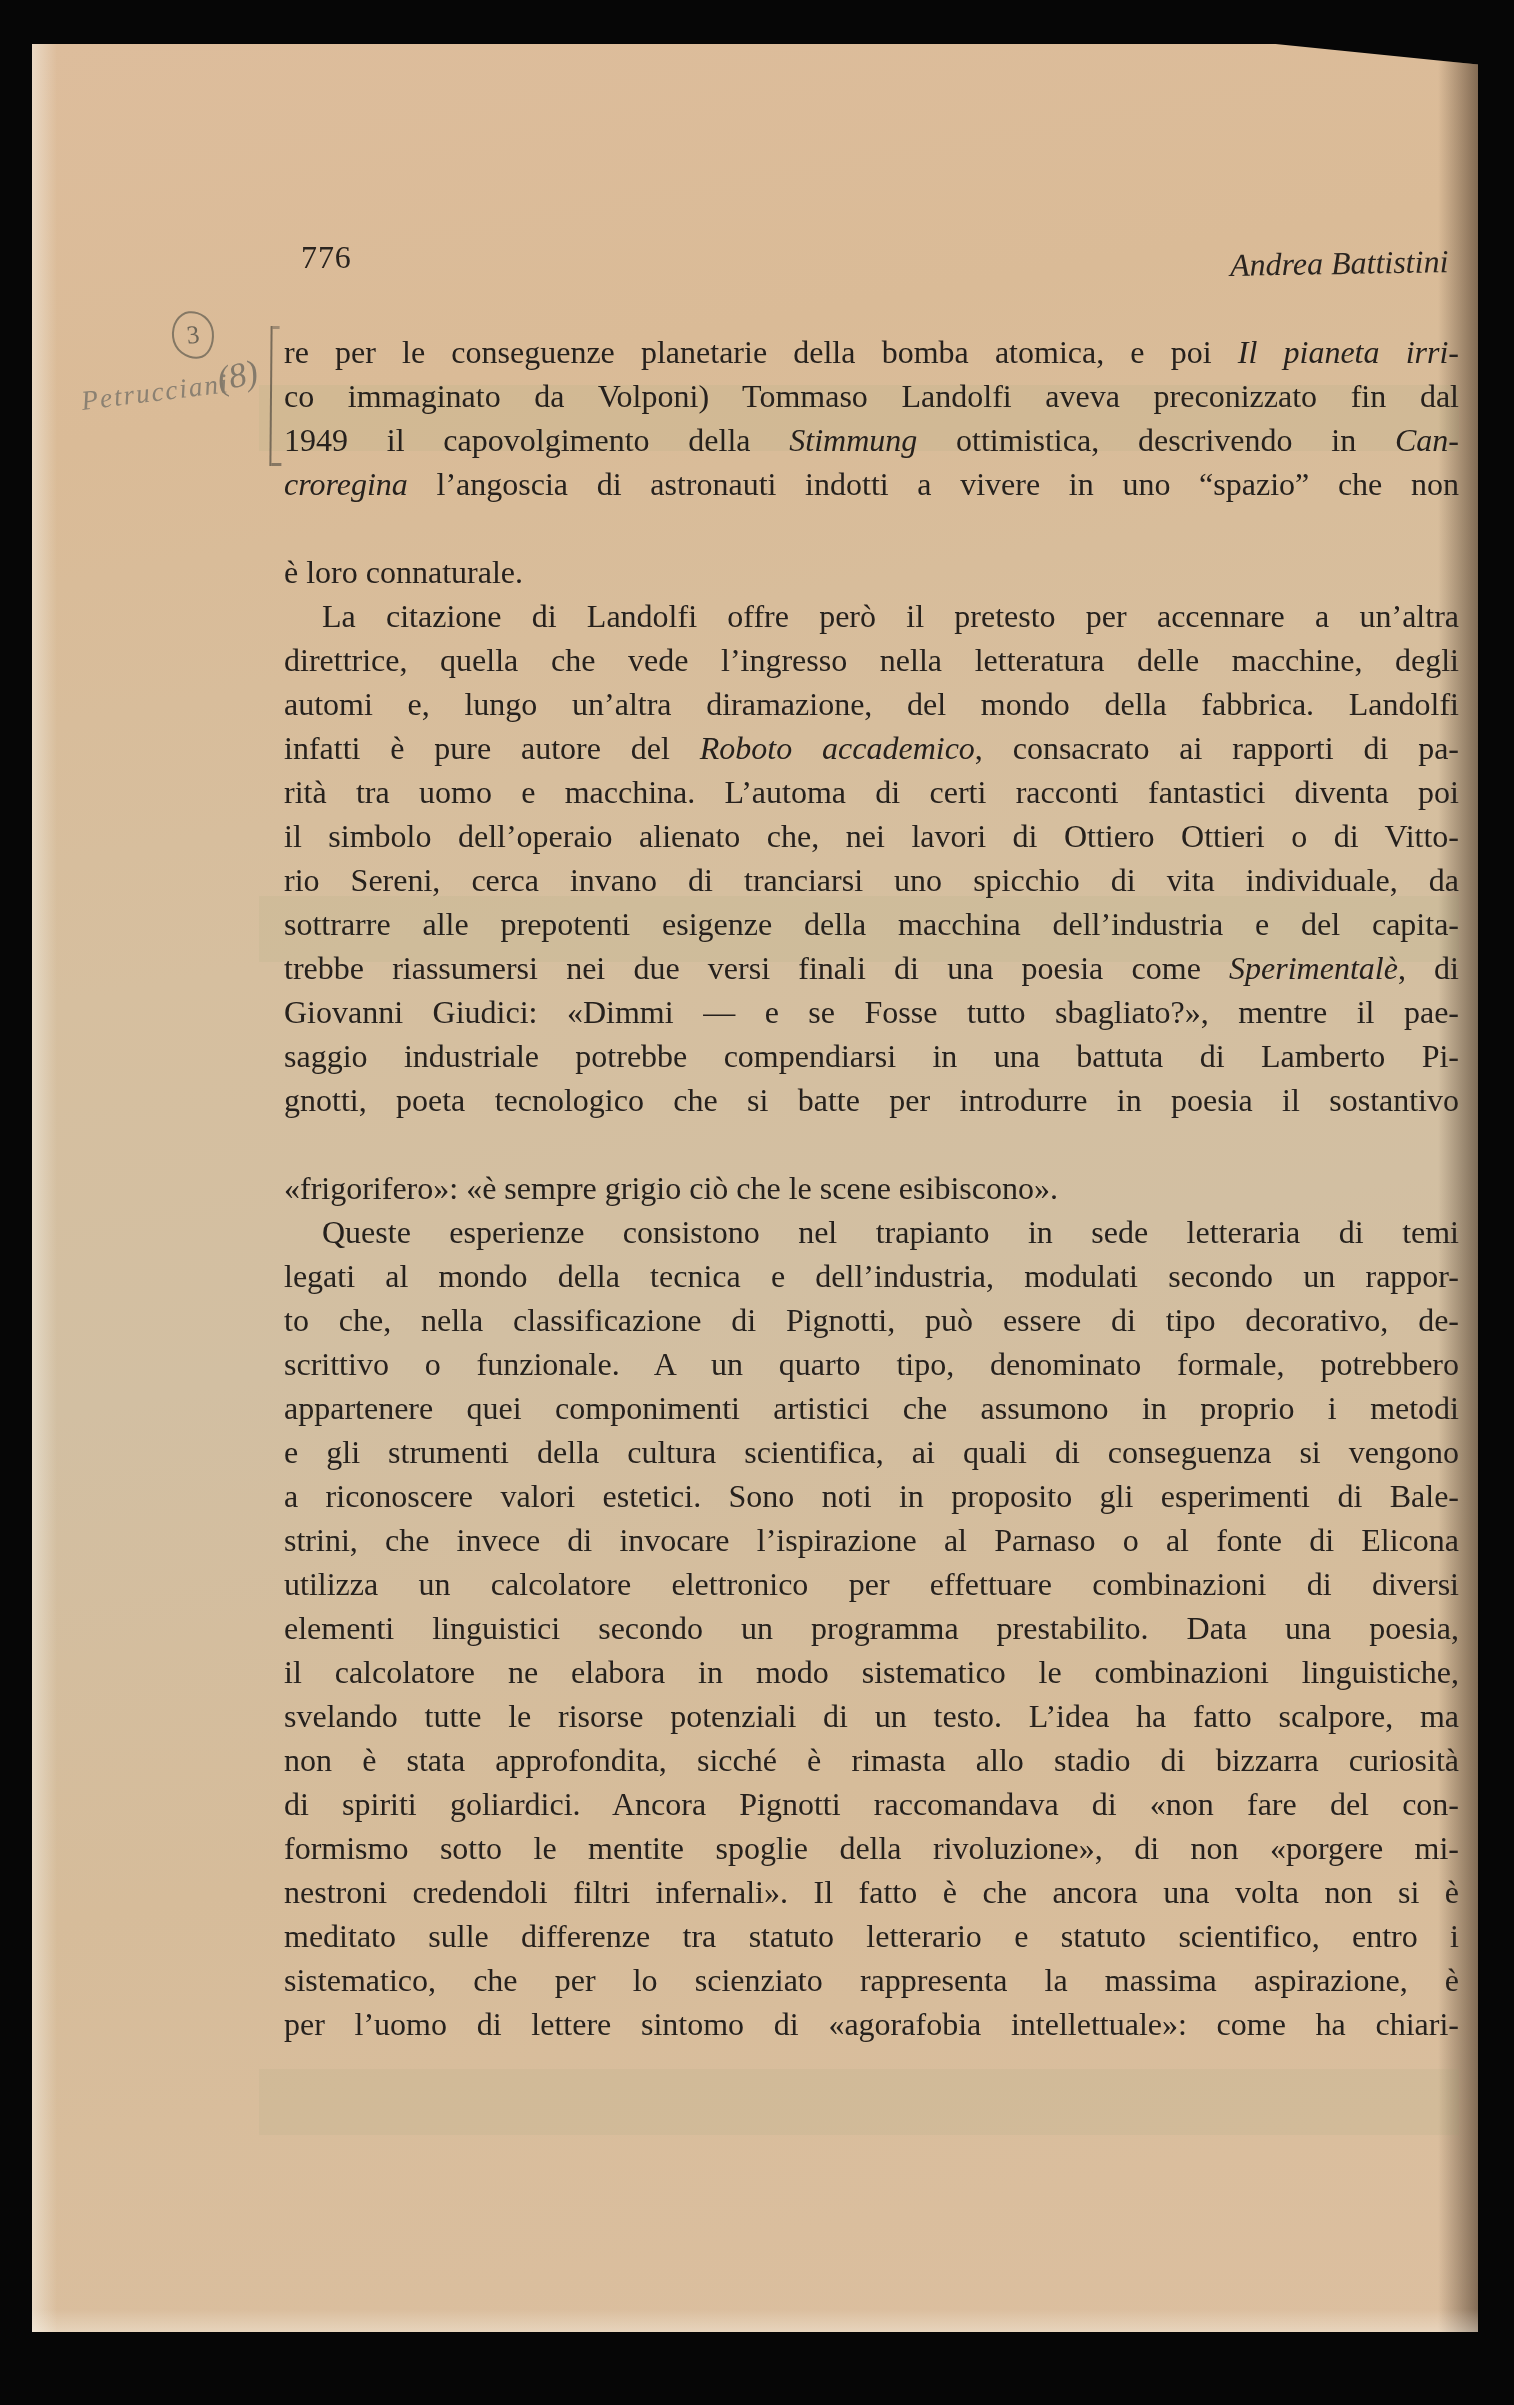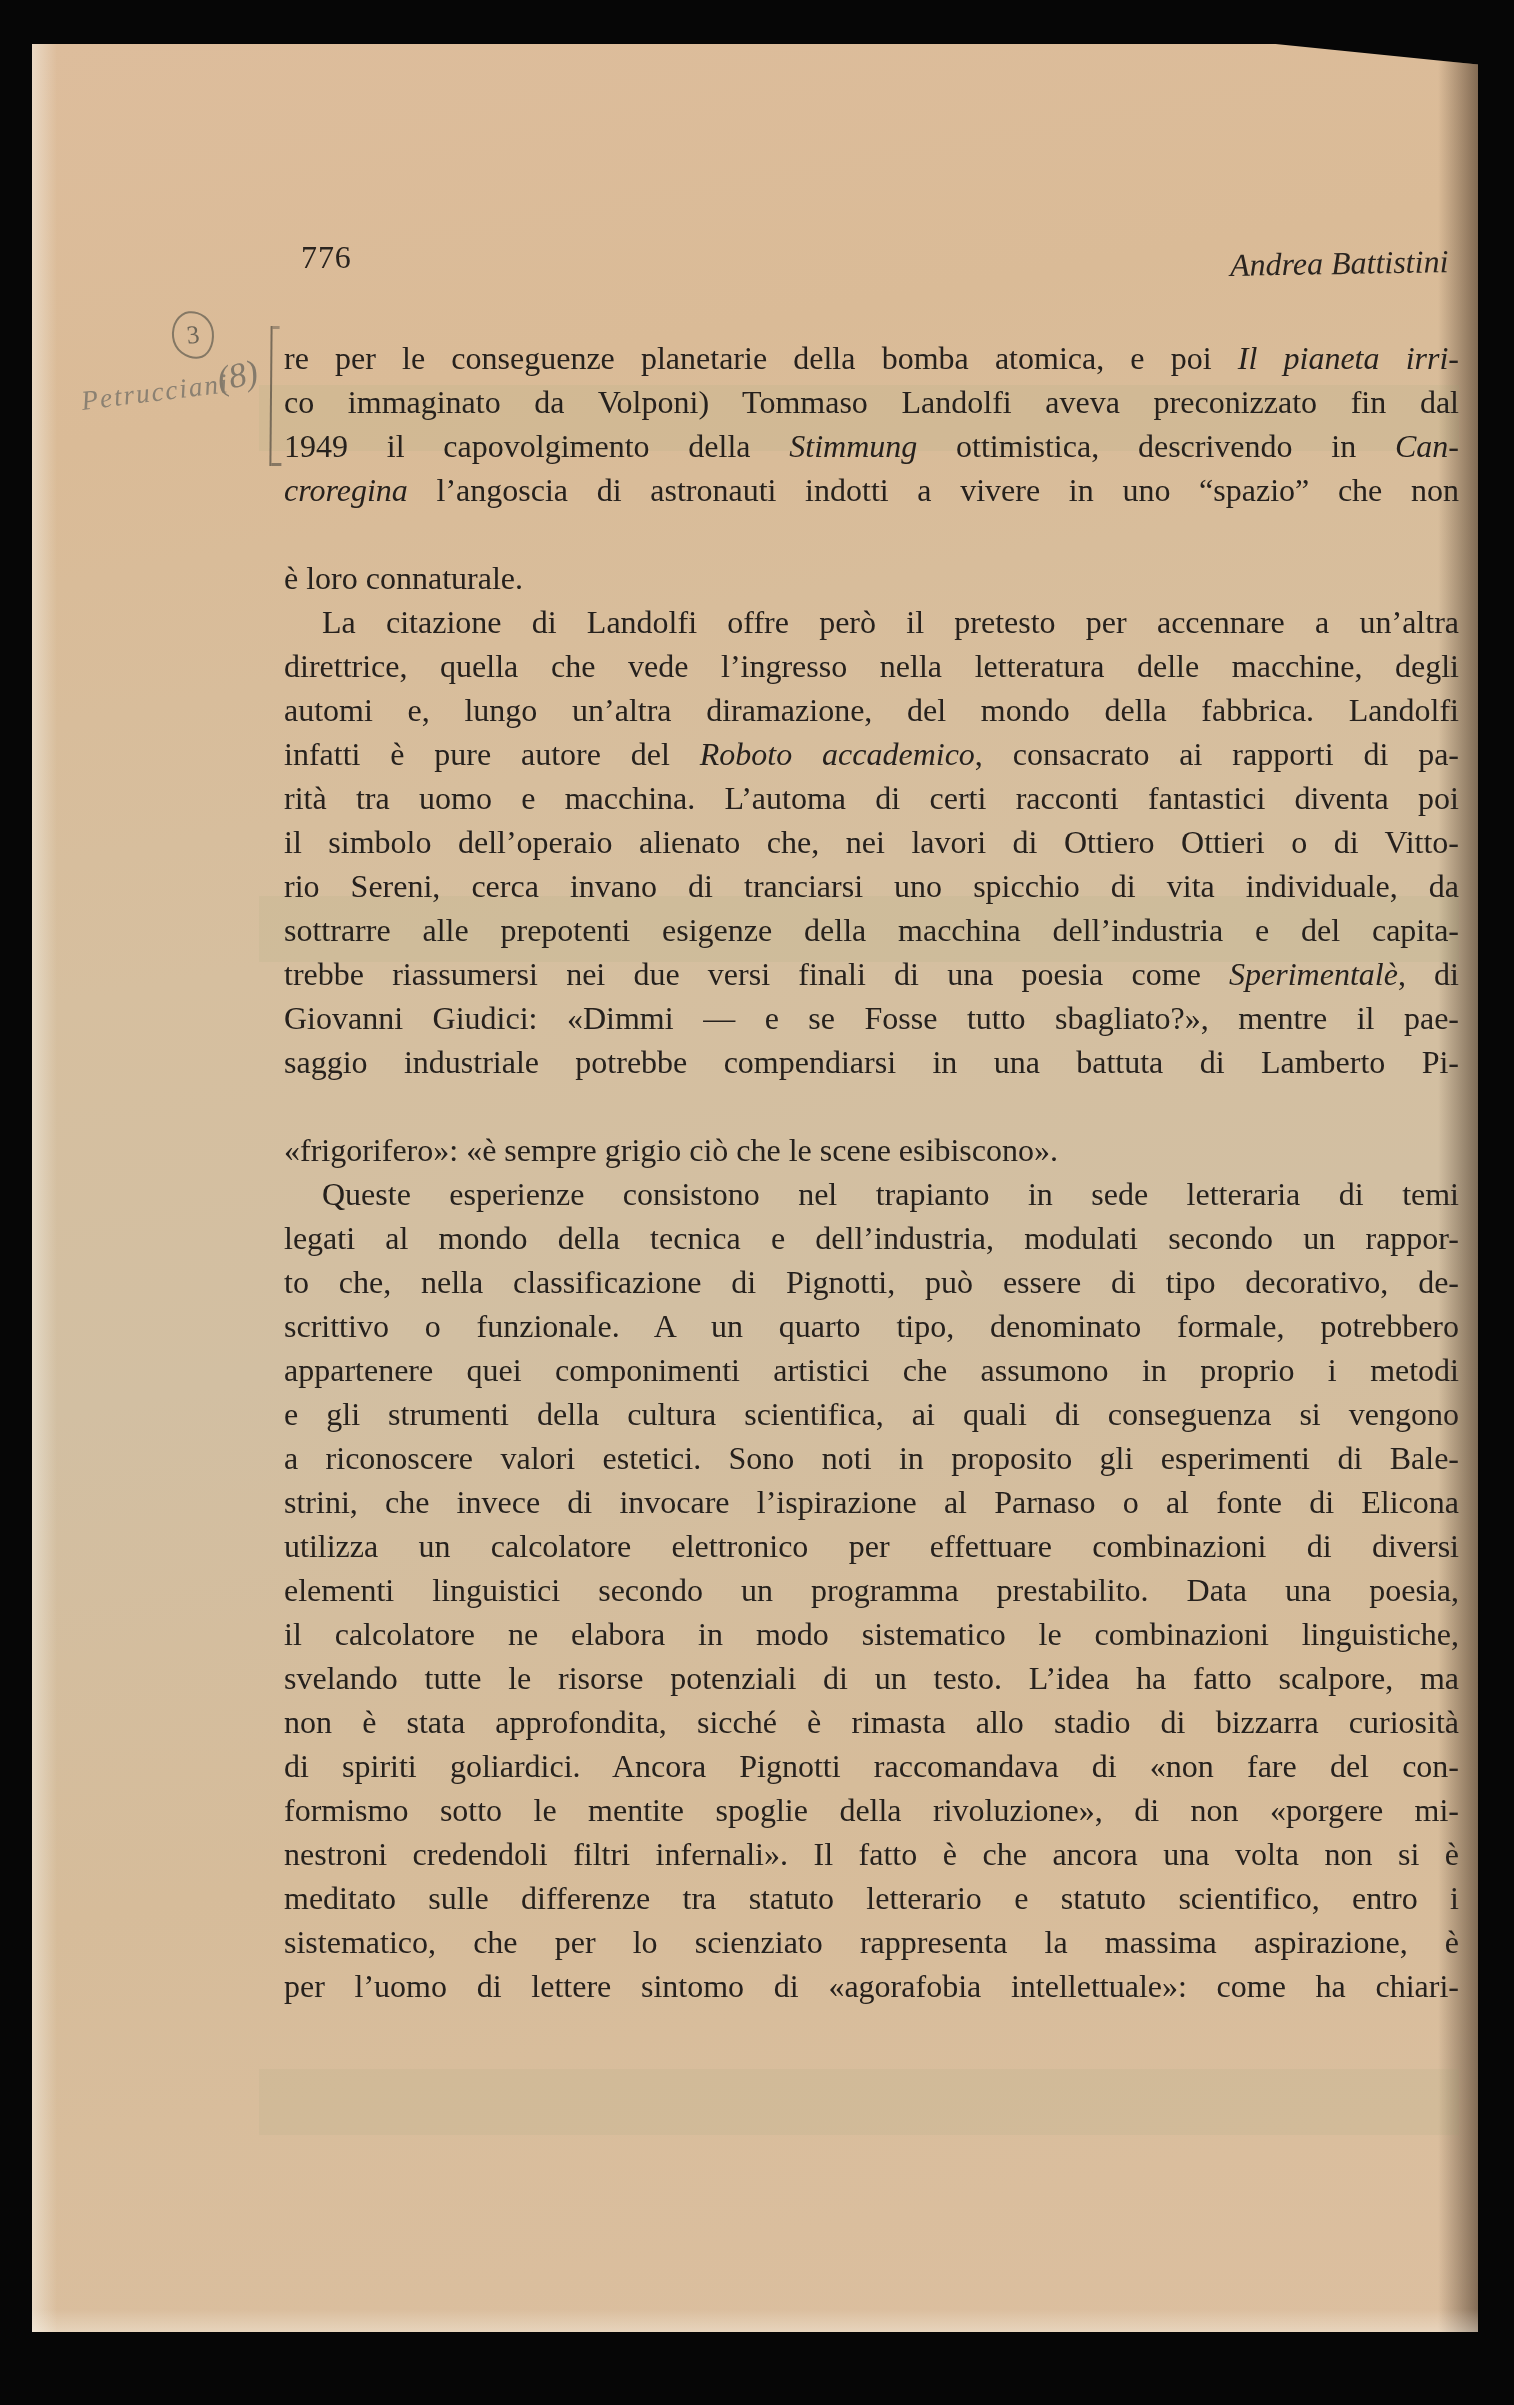--- a/index.html
+++ b/index.html
@@ -37,21 +37,21 @@
   .pagenum{
     position:absolute;left:269px;top:195px;
     font-size:32px;color:#2a241f;letter-spacing:0.9px;
   }
   .running-header{
     position:absolute;right:30px;top:201px;
     font-size:32px;font-style:italic;color:#2a241f;
     transform:rotate(-1deg);
   }
   .text-block{
-    position:absolute;left:252px;top:292px;width:1175px;
+    position:absolute;left:252px;top:286px;width:1175px;
     font-size:32px;line-height:44px;color:#26211d;
   }
   .line{
     text-align:justify;
     text-align-last:justify;
     white-space:normal;
     height:44px;
   }
   .line.end{ text-align-last:left;margin-top:44px; }
   .line.indent{ text-indent:38px; }
@@ -127,20 +127,21 @@
       <div class="line"><span>direttrice, quella che vede l’ingresso nella letteratura delle macchine, degli</span></div>
       <div class="line"><span>automi e, lungo un’altra diramazione, del mondo della fabbrica. Landolfi</span></div>
       <div class="line"><span>infatti è pure autore del </span><i>Roboto accademico</i><span>, consacrato ai rapporti di pa-</span></div>
       <div class="line"><span>rità tra uomo e macchina. L’automa di certi racconti fantastici diventa poi</span></div>
       <div class="line"><span>il simbolo dell’operaio alienato che, nei lavori di Ottiero Ottieri o di Vitto-</span></div>
       <div class="line"><span>rio Sereni, cerca invano di tranciarsi uno spicchio di vita individuale, da</span></div>
       <div class="line"><span>sottrarre alle prepotenti esigenze della macchina dell’industria e del capita-</span></div>
       <div class="line"><span>trebbe riassumersi nei due versi finali di una poesia come </span><i>Sperimentalè</i><span>, di</span></div>
       <div class="line"><span>Giovanni Giudici: «Dimmi — e se Fosse tutto sbagliato?», mentre il pae-</span></div>
       <div class="line"><span>saggio industriale potrebbe compendiarsi in una battuta di Lamberto Pi-</span></div>
+      <div class="line"><span>gnotti, poeta tecnologico che si batte per introdurre in poesia il sostantivo</span></div>
       <div class="line end"><span>«frigorifero»: «è sempre grigio ciò che le scene esibiscono».</span></div>
       <div class="line indent"><span>Queste esperienze consistono nel trapianto in sede letteraria di temi</span></div>
       <div class="line"><span>legati al mondo della tecnica e dell’industria, modulati secondo un rappor-</span></div>
       <div class="line"><span>to che, nella classificazione di Pignotti, può essere di tipo decorativo, de-</span></div>
       <div class="line"><span>scrittivo o funzionale. A un quarto tipo, denominato formale, potrebbero</span></div>
       <div class="line"><span>appartenere quei componimenti artistici che assumono in proprio i metodi</span></div>
       <div class="line"><span>e gli strumenti della cultura scientifica, ai quali di conseguenza si vengono</span></div>
       <div class="line"><span>a riconoscere valori estetici. Sono noti in proposito gli esperimenti di Bale-</span></div>
       <div class="line"><span>strini, che invece di invocare l’ispirazione al Parnaso o al fonte di Elicona</span></div>
       <div class="line"><span>utilizza un calcolatore elettronico per effettuare combinazioni di diversi</span></div>

